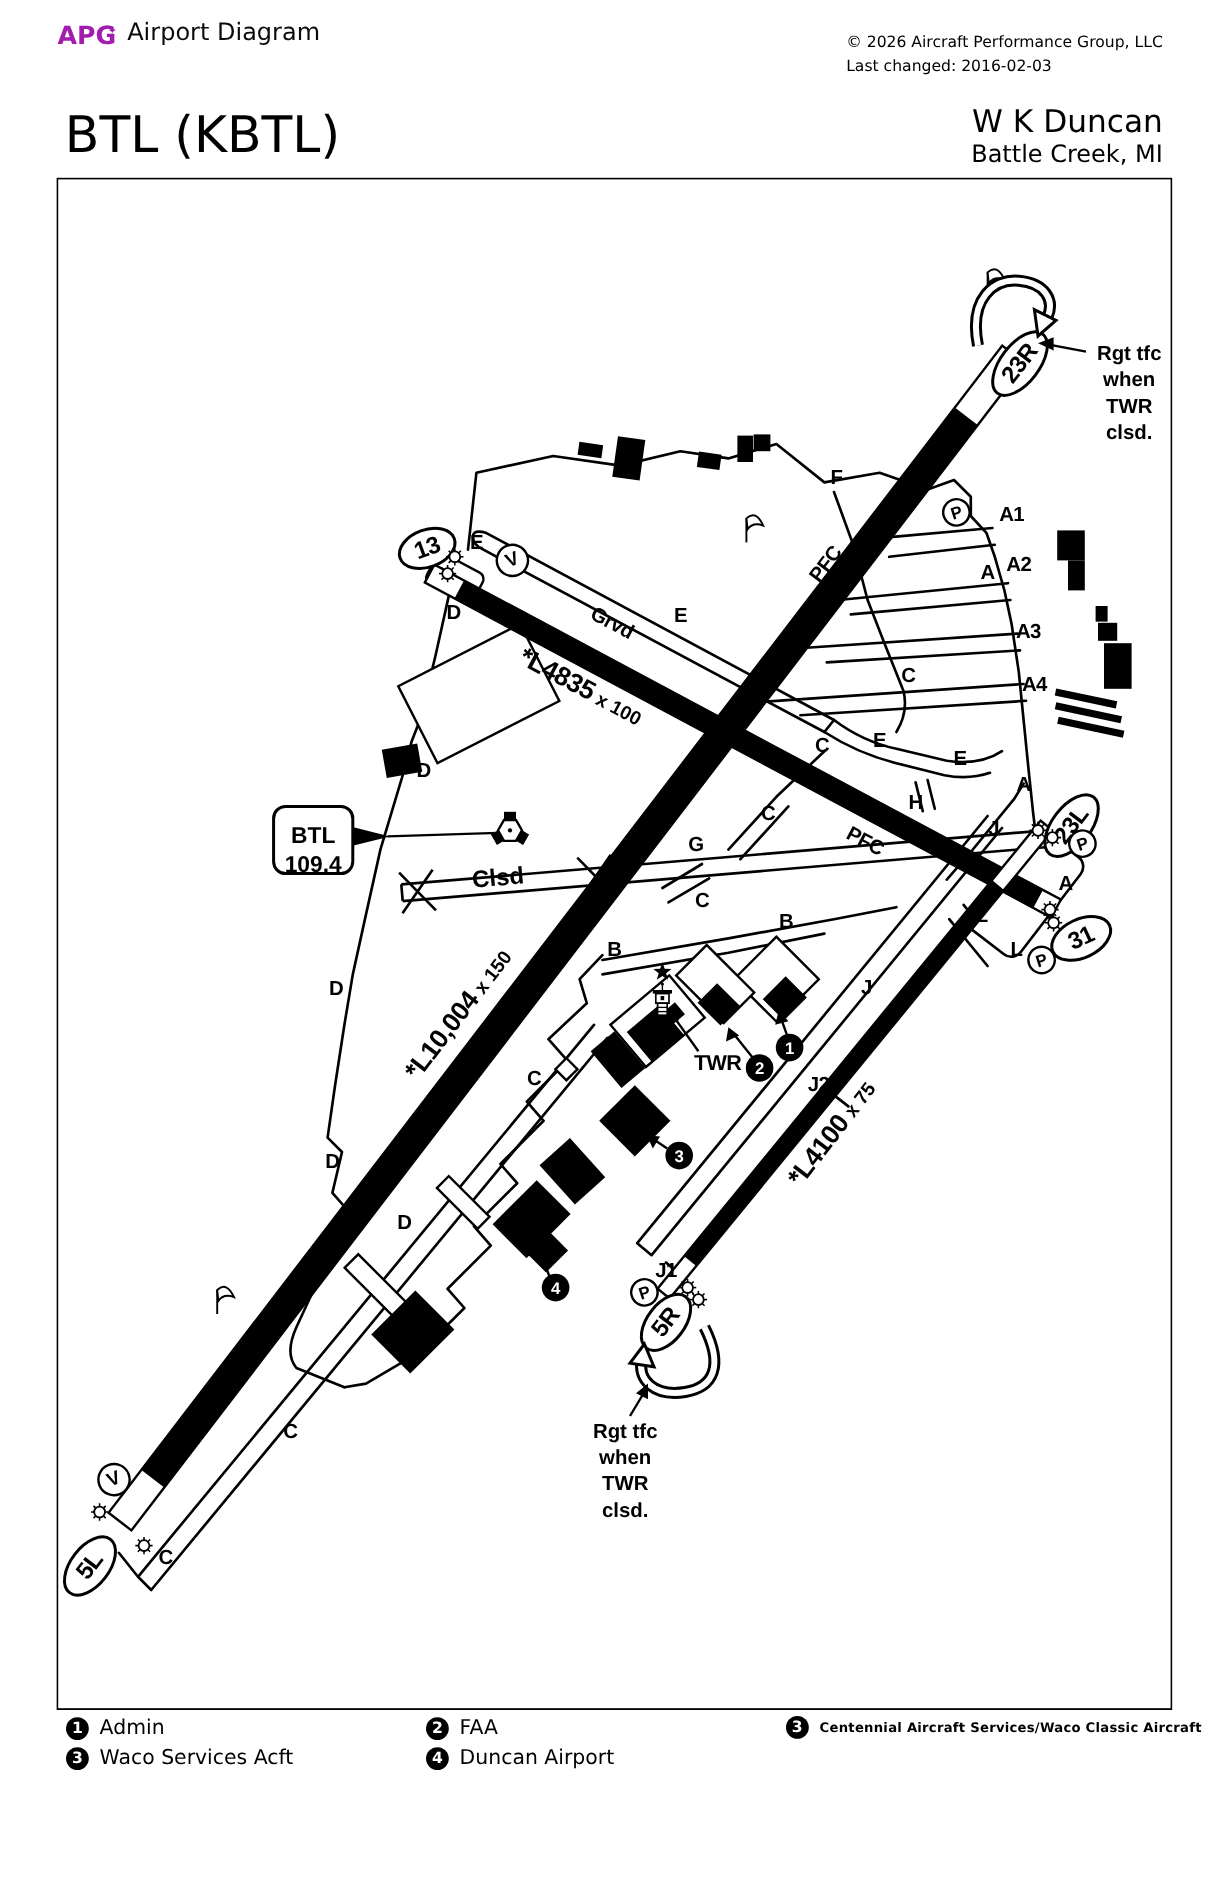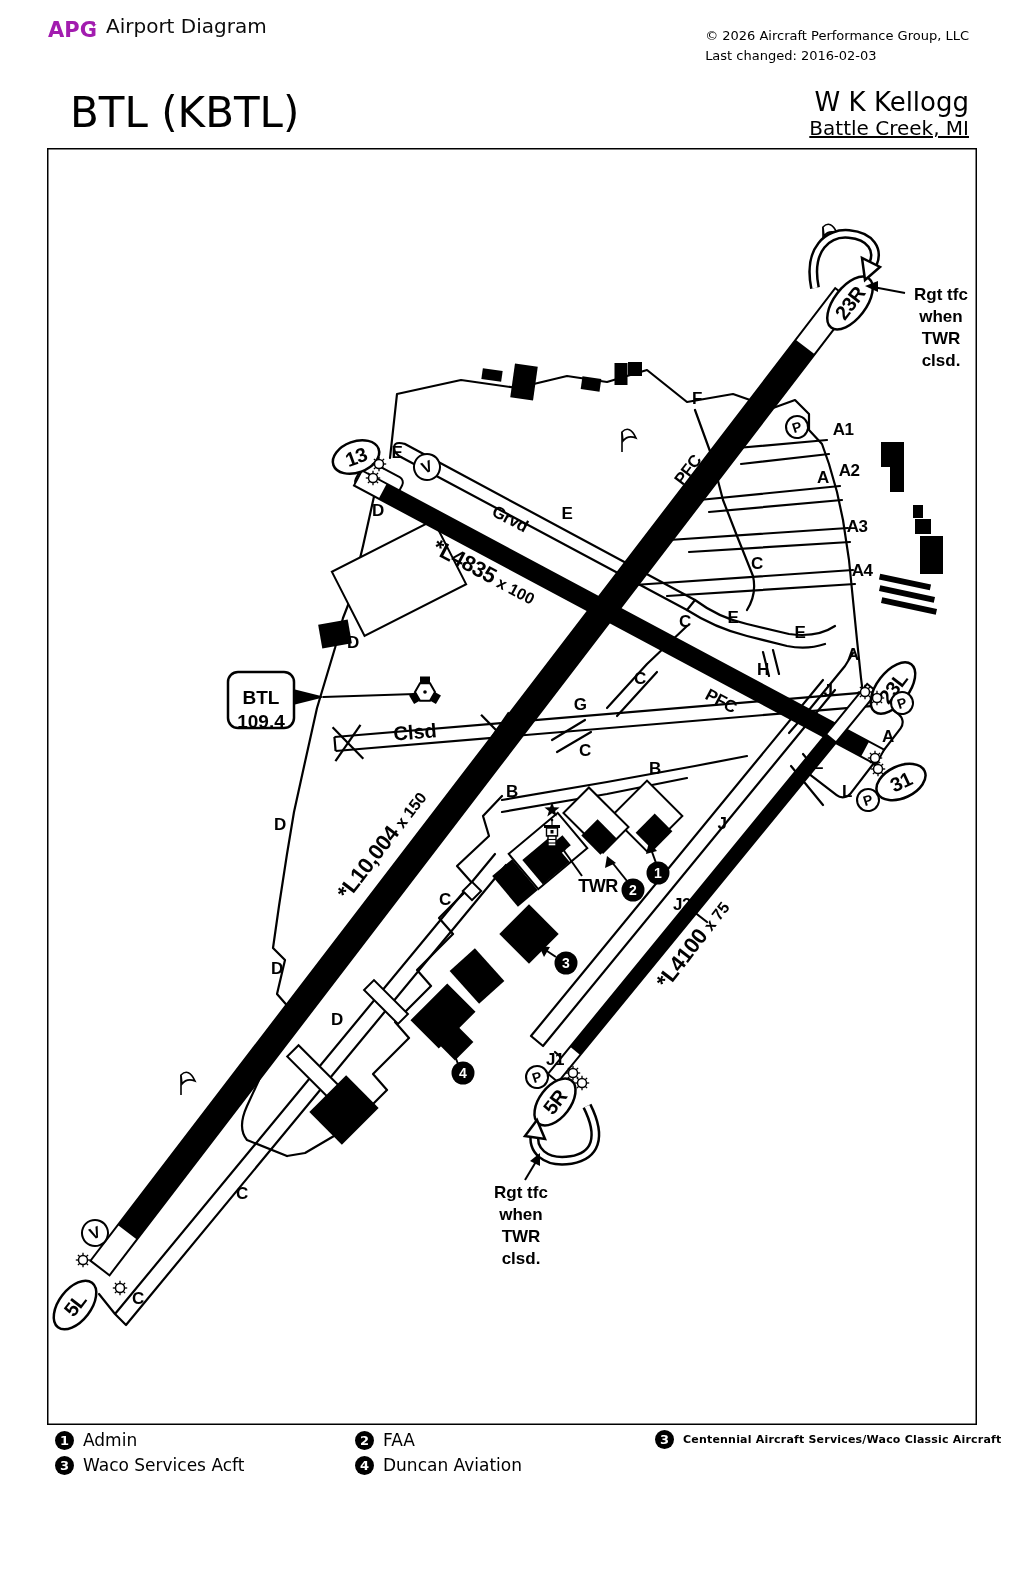--- a/index.html
+++ b/index.html
@@ -1,24 +1,24 @@
 <!DOCTYPE html>
 <html><head>
 <meta charset="utf-8">
 <style>
   html,body{margin:0;padding:0;background:#fff;}
   body{width:1024px;height:1573px;position:relative;font-family:"DejaVu Sans","Liberation Sans",sans-serif;color:#000;}
   .hdr-logo{position:absolute;left:48px;top:18px;font-size:21px;font-weight:bold;color:#a21caf;letter-spacing:0;}
   .hdr-logo .star{font-size:9px;position:relative;top:-9px;left:-7px;}
   .hdr-apptitle{position:absolute;left:106px;top:14px;font-size:20px;color:#0b0b0b;}
   .hdr-right{position:absolute;right:55px;top:26px;text-align:left;font-size:13px;line-height:20px;}
-  .title-code{position:absolute;left:54px;top:88px;font-size:42px;color:#000;margin-left:16px;}
+  .title-code{position:absolute;left:54px;top:88px;font-size:42px;color:#000;}
   .title-right{position:absolute;right:55px;top:88px;text-align:right;}
   .title-name{font-size:26px;line-height:28px;}
-  .title-city{font-size:20px;line-height:24px;text-decoration:underline;}
+  .title-city{font-size:20px;line-height:24px;}
   svg text{font-family:"Liberation Sans",sans-serif;}
   .twy{font-size:17px;font-weight:700;letter-spacing:-0.5px;text-anchor:middle;dominant-baseline:central;}
   .rwnum{font-size:20px;font-weight:700;text-anchor:middle;dominant-baseline:central;letter-spacing:-0.5px;}
   .rwlen{font-size:22px;font-weight:700;letter-spacing:-0.5px;}
   .rwdim{font-size:16px;font-weight:700;}
   .surf{font-size:17px;font-weight:700;text-anchor:middle;dominant-baseline:central;letter-spacing:-0.5px;}
   .clsd{font-size:20px;font-weight:700;text-anchor:middle;dominant-baseline:central;}
   .note{font-size:17px;font-weight:700;text-anchor:middle;}
   .vorbox{font-size:19px;font-weight:700;text-anchor:middle;dominant-baseline:central;}
   .mnum{font-size:14px;font-weight:700;fill:#fff;text-anchor:middle;dominant-baseline:central;}
@@ -32,21 +32,21 @@
 <body>
 
 <div class="hdr-logo"><span>APG</span><span class="star">✦</span></div>
 <div class="hdr-apptitle">Airport Diagram</div>
 <div class="hdr-right">
   <div>© 2026 Aircraft Performance Group, LLC</div>
   <div>Last changed: 2016-02-03</div>
 </div>
 <div class="title-code">BTL (KBTL)</div>
 <div class="title-right">
-  <div class="title-name">W K Kellogg</div>
+  <div class="title-name">W K Duncan</div>
   <div class="title-city">Battle Creek, MI</div>
 </div>
 
 <svg style="position:absolute;left:47px;top:148px;" width="930" height="1277" viewBox="0 0 930 1277">
 <defs>
   <g id="reil">
     <circle cx="0" cy="0" r="4.5" fill="#fff" stroke="#000" stroke-width="1.5"></circle>
     <g stroke="#000" stroke-width="1.3">
       <line x1="0" y1="-4.5" x2="0" y2="-7.2"></line>
           <line x1="0" y1="4.5" x2="0" y2="7.2"></line>
@@ -374,15 +374,15 @@
   <div class="legend-item small" style="left:655px;top:1430px;">
     <span class="lnum">3</span>
     <span>Centennial Aircraft Services/Waco Classic Aircraft</span>
   </div>
   <div class="legend-item" style="left:55px;top:1455px;">
     <span class="lnum">3</span>
     <span>Waco Services Acft</span>
   </div>
   <div class="legend-item" style="left:355px;top:1455px;">
     <span class="lnum">4</span>
-    <span>Duncan Aviation</span>
+    <span>Duncan Airport</span>
   </div>
 </div>
 
 </body></html>

